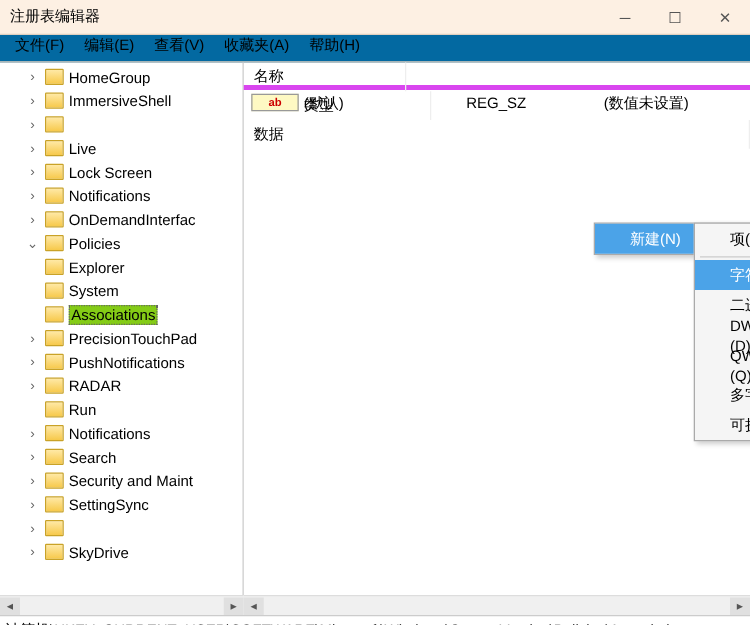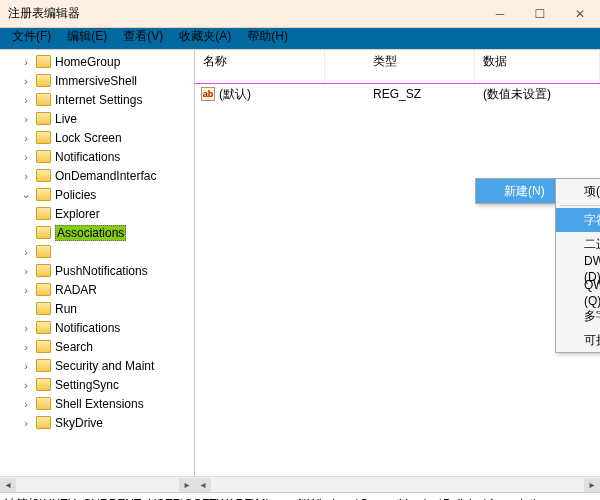--- a/index.html
+++ b/index.html
@@ -10,28 +10,28 @@
 .menubar { background: #0369a1; height: 22px; display: flex; padding-left: 4px; border-bottom: 1px solid #e0d0c0; }
 .menubar span { padding: 0 8px; }
 .content { display: flex; height: 426px; position: relative; }
 .tree { width: 195px; border-right: 1px solid #ccc; overflow: hidden; padding-top: 2px; }
 .tree-item { display: flex; align-items: center; height: 19px; padding-left: 20px; white-space: nowrap; }
 .tree-item.child { }
 .tree-item.selected span.label { background: #84cc16; border: 1px dotted #666; padding: 0 1px; }
 .tw { width: 12px; text-align: center; color: #666; margin-right: 4px; font-size: 11px; }
 .folder { width: 15px; height: 13px; background: linear-gradient(#ffe9a6, #f7c94b); border: 1px solid #c9a227; border-radius: 1px; margin-right: 4px; flex-shrink: 0; }
 .list { flex: 1; position: relative; }
-.list-header { display: flex; height: 34px; border-bottom: 1px solid #d946ef; }
+.list-header { display: flex; height: 22px; border-bottom: 4px solid #d946ef; flex-direction: column; }
 .list-header div { padding: 3px 8px; border-right: 1px solid #eee; }
 .col-name { width: 130px; }
 .col-type { width: 110px; margin-left: 40px; }
 .col-data { flex: 1; }
 .list-row { display: flex; height: 20px; align-items: center; }
 .list-row .col-name { display: flex; align-items: center; padding-left: 6px; }
-.ab-icon { width: 14px; height: 14px; border: 1px solid #999; background: #fef9c3; color: #c00; font-size: 9px; font-weight: bold; display: flex; align-items: center; justify-content: center; margin-right: 4px; }
+.ab-icon { width: 38px; height: 14px; border: 1px solid #999; background: #fef9c3; color: #c00; font-size: 9px; font-weight: bold; display: flex; align-items: center; justify-content: center; margin-right: 4px; }
 .statusbar { height: 22px; border-top: 1px solid #ccc; padding: 3px 4px; white-space: nowrap; overflow: hidden; }
 .scrollbar-h { height: 16px; background: #f0f0f0; border-top: 1px solid #ddd; display: flex; align-items: center; }
 .sb-btn { width: 16px; height: 14px; background: #e0e0e0; display: flex; align-items: center; justify-content: center; color: #555; font-size: 10px; }
 .sb-track { flex: 1; }
 .ctx-menu { position: absolute; background: #f5f5f5; border: 1px solid #aaa; box-shadow: 2px 2px 4px rgba(0,0,0,0.2); z-index: 10; }
 .ctx1 { left: 240px; top: 128px; width: 132px; margin-left: 40px; }
 .ctx-item { height: 24px; display: flex; align-items: center; padding: 0 18px 0 28px; position: relative; }
 .ctx-item.hl { background: #4ba3e8; color: #fff; }
 .ctx-item .arrow { position: absolute; right: 6px; font-size: 10px; }
 .ctx2 { left: 360px; top: 128px; width: 160px; }
@@ -63,21 +63,20 @@
         <span class="label">HomeGroup</span>
       </div>
       <div class="tree-item">
         <span class="tw">›</span>
         <span class="folder"></span>
         <span class="label">ImmersiveShell</span>
       </div>
       <div class="tree-item">
         <span class="tw">›</span>
         <span class="folder"></span>
-        <span class="label">Internet Settings</span>
       </div>
       <div class="tree-item">
         <span class="tw">›</span>
         <span class="folder"></span>
         <span class="label">Live</span>
       </div>
       <div class="tree-item">
         <span class="tw">›</span>
         <span class="folder"></span>
         <span class="label">Lock Screen</span>
@@ -95,28 +94,34 @@
       <div class="tree-item">
         <span class="tw">⌄</span>
         <span class="folder"></span>
         <span class="label">Policies</span>
       </div>
       <div class="tree-item child">
         <span class="tw"></span>
         <span class="folder"></span>
         <span class="label">Explorer</span>
       </div>
+      <div class="tree-item child">
+        <span class="tw"></span>
+        <span class="folder"></span>
+        <span class="label">System</span>
+      </div>
       <div class="tree-item child selected">
         <span class="tw"></span>
         <span class="folder"></span>
         <span class="label">Associations</span>
       </div>
       <div class="tree-item">
         <span class="tw">›</span>
         <span class="folder"></span>
+        <span class="label">PrecisionTouchPad</span>
       </div>
       <div class="tree-item">
         <span class="tw">›</span>
         <span class="folder"></span>
         <span class="label">PushNotifications</span>
       </div>
       <div class="tree-item">
         <span class="tw">›</span>
         <span class="folder"></span>
         <span class="label">RADAR</span>
@@ -142,21 +147,20 @@
         <span class="label">Security and Maint</span>
       </div>
       <div class="tree-item">
         <span class="tw">›</span>
         <span class="folder"></span>
         <span class="label">SettingSync</span>
       </div>
       <div class="tree-item">
         <span class="tw">›</span>
         <span class="folder"></span>
-        <span class="label">Shell Extensions</span>
       </div>
       <div class="tree-item">
         <span class="tw">›</span>
         <span class="folder"></span>
         <span class="label">SkyDrive</span>
       </div>
     </div>
   <div class="list">
     <div class="list-header">
       <div class="col-name">名称</div>

